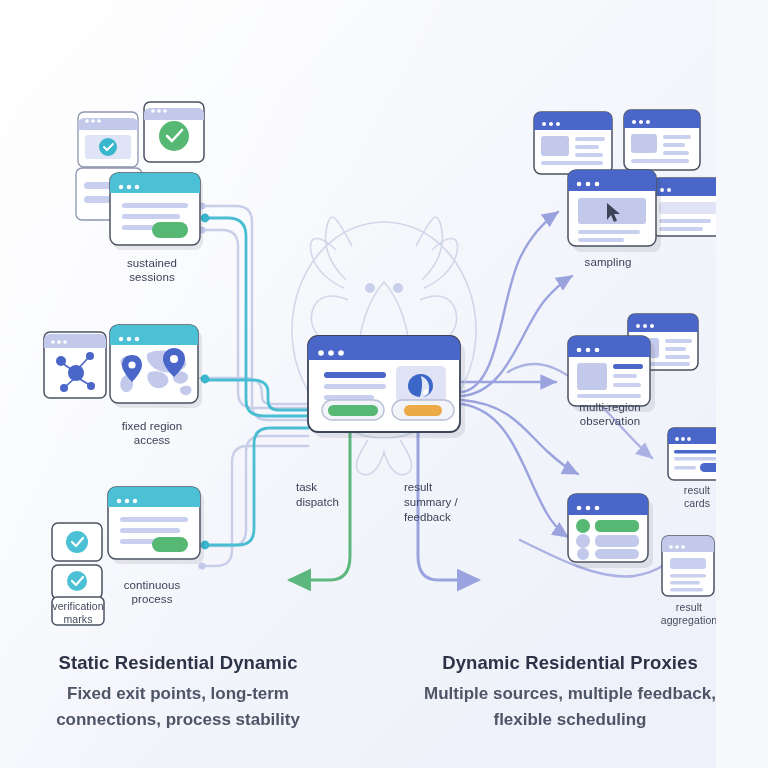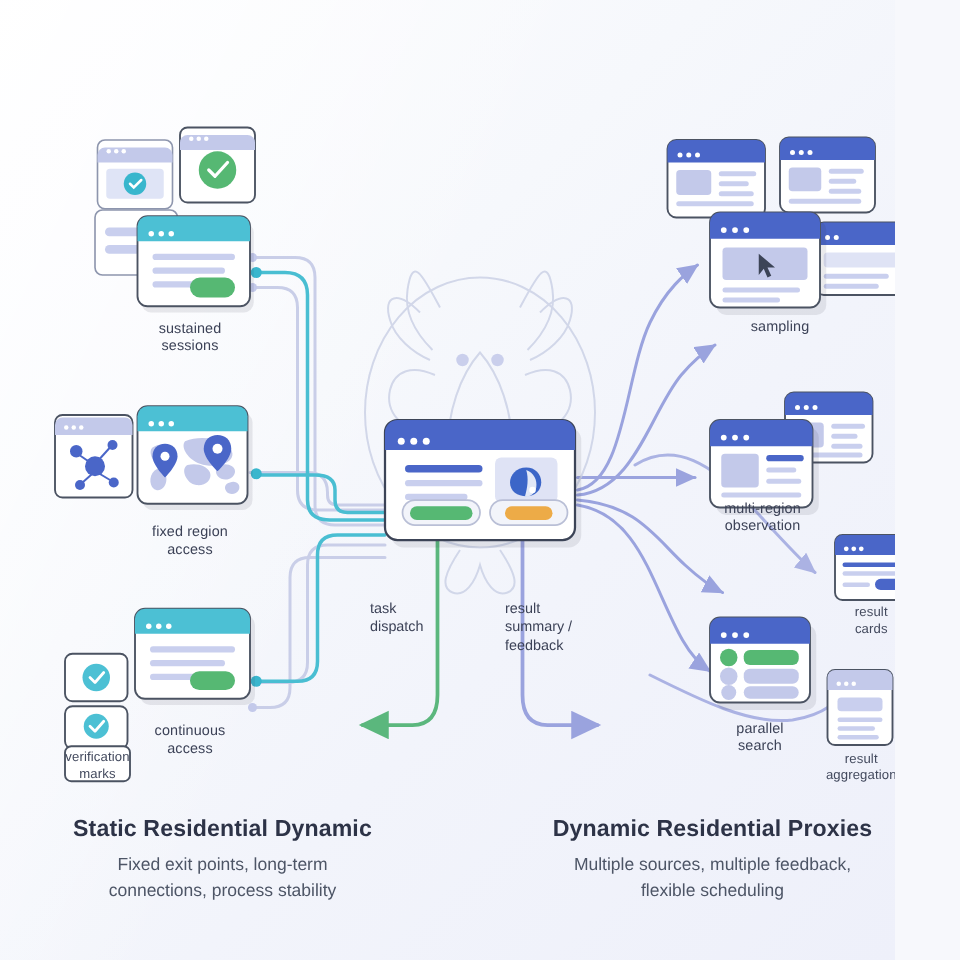--- a/index.html
+++ b/index.html
@@ -24,21 +24,21 @@
   #wires{z-index:1}
   #art{z-index:3}
   .lbl{
     position:absolute;z-index:6;text-align:center;
     color:#3c4257;font-size:11.5px;line-height:1.25;
     letter-spacing:.1px;white-space:pre-line;
   }
   .lbl.mini{font-size:10.5px;color:#434a5e;}
   .foot{position:absolute;z-index:6;text-align:center;width:340px;}
   .foot .h{font-size:18.5px;font-weight:bold;color:#2d3347;letter-spacing:.1px;}
-  .foot .s{margin-top:7px;font-size:14px;line-height:1.5;color:#4d5566;white-space:pre-line;}
+  .foot .s{margin-top:7px;font-size:17px;line-height:1.5;color:#4d5566;white-space:pre-line;font-weight:bold;}
   .flowlbl{position:absolute;z-index:6;font-size:11.5px;
     line-height:1.3;color:#3c4257;white-space:pre-line;}
 </style>
 </head>
 <body>
 
 <div id="stage">
 
   <svg class="layer" id="wires" viewBox="0 0 768 768">
     <defs>
@@ -374,31 +374,29 @@
         <rect x="670" y="588" width="33" height="3.6" rx="1.8" class="ln"></rect>
       </g>
     </g>
   </svg>
 
   <div class="lbl" style="left:92px;top:256px;width:120px;">sustained
 sessions</div>
   <div class="lbl" style="left:92px;top:419px;width:120px;">fixed region
 access</div>
   <div class="lbl" style="left:92px;top:578px;width:120px;">continuous
-access</div>
+process</div>
   <div class="lbl mini" style="left:52px;top:600px;width:52px;line-height:1.2;">verification
 marks</div>
 
-  <div class="lbl" style="left:564px;top:255px;width:120px;">sampling</div>
+  <div class="lbl" style="left:548px;top:255px;width:120px;">sampling</div>
   <div class="lbl" style="left:549px;top:400px;width:122px;">multi-region
 observation</div>
   <div class="lbl mini" style="left:657px;top:484px;width:80px;">result
 cards</div>
-  <div class="lbl" style="left:558px;top:576px;width:100px;">parallel
-search</div>
   <div class="lbl mini" style="left:641px;top:601px;width:96px;">result
 aggregation</div>
 
   <div class="flowlbl" style="left:296px;top:480px;width:70px;">task
 dispatch</div>
   <div class="flowlbl" style="left:404px;top:480px;width:80px;">result
 summary /
 feedback</div>
 
   <div class="foot" style="left:8px;top:652px;">

